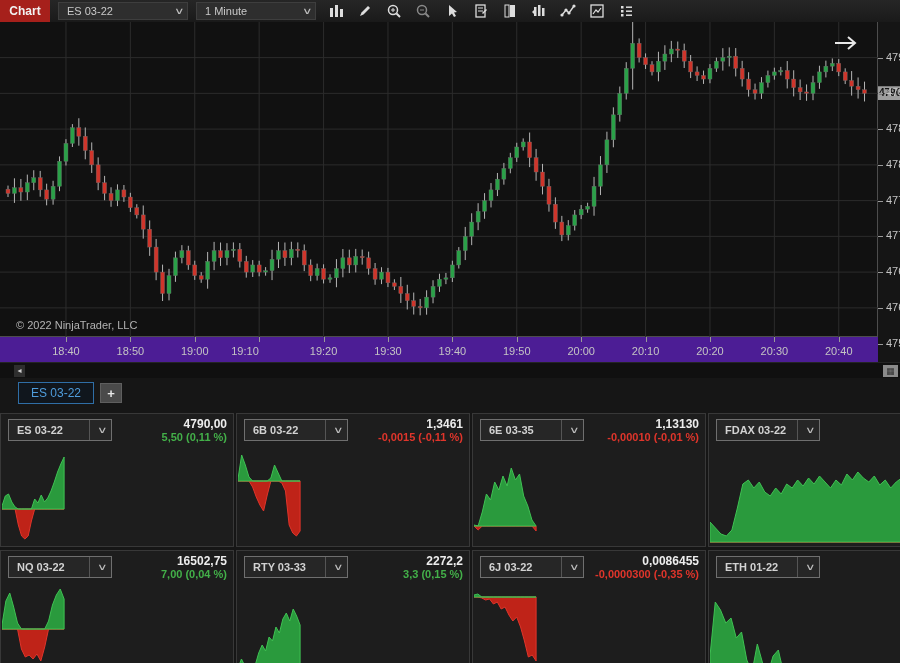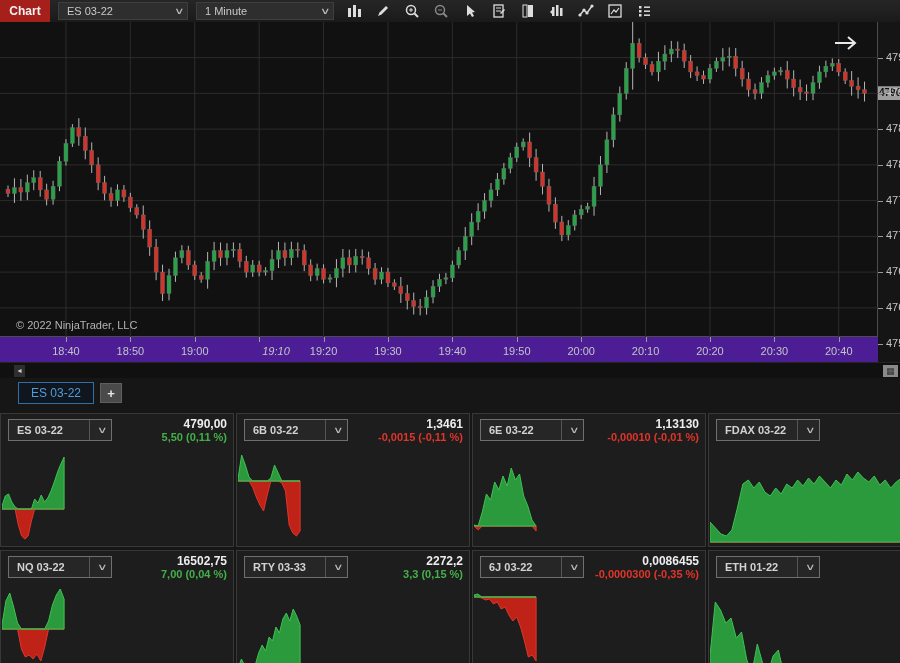--- a/index.html
+++ b/index.html
@@ -10,21 +10,21 @@
   
   #toolbar { position:absolute; top:0; left:0; width:900px; height:22px;
              background:linear-gradient(#262626,#1a1a1a); display:flex; align-items:center; }
   #chart-tab { width:50px; height:22px; background:#a6201b; color:#f2f2f2;
                font-size:12px; font-weight:bold; display:flex; align-items:center;
                justify-content:center; }
   .tb-select { height:18px; margin-left:8px; background:#2e2e2e; border:1px solid #3e3e3e;
                color:#c9c9c9; font-size:11px; display:flex; align-items:center;
                padding:0 4px 0 8px; }
   #instrument-select { width:130px; }
-  #interval-select { width:138px;align-items:center; }
+  #interval-select { width:120px;align-items:center; }
   .tb-select .lbl { flex:1; }
   .chev { color:#bdbdbd; font-size:9px; transform:scaleX(1.6); margin-left:4px; }
   #toolbar-icons { display:flex; align-items:center; margin-left:10px; gap:9px; }
   .tb-icon { width:20px; height:18px; display:flex; align-items:center; justify-content:center; }
   .tb-icon svg { display:block; }
 
   
   #chart-area { position:absolute; top:22px; left:0; width:878px; height:315px;
                 background:#111111; border-right:1px solid #4d4d4d; border-bottom:1px solid #4d4d4d; }
   #plot-svg { position:absolute; top:0; left:0; }
@@ -508,21 +508,21 @@
     </div>
 
   <div id="time-axis">
       <div class="t-tick" style="left: 65.96px;"></div>
       <div class="t-lbl" style="left: 65.96px;">18:40</div>
       <div class="t-tick" style="left: 130.36px;"></div>
       <div class="t-lbl" style="left: 130.36px;">18:50</div>
       <div class="t-tick" style="left: 194.76px;"></div>
       <div class="t-lbl" style="left: 194.76px;">19:00</div>
       <div class="t-tick" style="left: 259.16px;"></div>
-      <div class="t-lbl" style="left: 276px; font-style: italic;">19:10</div>
+      <div class="t-lbl" style="left: 245px;">19:10</div>
       <div class="t-tick" style="left: 323.56px;"></div>
       <div class="t-lbl" style="left: 323.56px;">19:20</div>
       <div class="t-tick" style="left: 387.96px;"></div>
       <div class="t-lbl" style="left: 387.96px;">19:30</div>
       <div class="t-tick" style="left: 452.36px;"></div>
       <div class="t-lbl" style="left: 452.36px;">19:40</div>
       <div class="t-tick" style="left: 516.76px;"></div>
       <div class="t-lbl" style="left: 516.76px;">19:50</div>
       <div class="t-tick" style="left: 581.16px;"></div>
       <div class="t-lbl" style="left: 581.16px;">20:00</div>
@@ -577,21 +577,21 @@
     </div>
     <svg class="tile-chart" viewBox="0 0 230 99">
           <polygon points="0,34 0,34 3.652941176470588,34 7.305882352941176,34 10.958823529411765,34 14.611764705882353,40 18.264705882352942,50 21.91764705882353,58 25.570588235294117,64 29.223529411764705,48 32.87647058823529,34 36.529411764705884,34 40.182352941176475,34 43.83529411764706,36 47.48823529411764,44 51.141176470588235,78 54.794117647058826,86 58.44705882352941,89 62.1,84 62.1,34" fill="#bf2318" stroke="#e0352b" stroke-width="1"></polygon>
           <polygon points="0,34 0,32 3.652941176470588,8 7.305882352941176,18 10.958823529411765,30 14.611764705882353,34 18.264705882352942,34 21.91764705882353,34 25.570588235294117,34 29.223529411764705,34 32.87647058823529,31 36.529411764705884,18 40.182352941176475,26 43.83529411764706,34 47.48823529411764,34 51.141176470588235,34 54.794117647058826,34 58.44705882352941,34 62.1,34 62.1,34" fill="#2a9a3d" stroke="#3fc153" stroke-width="1"></polygon>
         </svg>
   </div>
 
   <div class="tile">
     <div class="tile-header">
       <div class="inst-box">
-        <span class="sym">6E 03-22</span>
+        <span class="sym">6E 03-35</span>
         <span class="chev-cell">
               <span class="chev">∨</span>
             </span>
       </div>
       <div class="tile-price">1,13130</div>
       <div class="tile-change" style="color: rgb(224, 53, 43);">-0,00010 (-0,01 %)</div>
     </div>
     <svg class="tile-chart" viewBox="0 0 230 99">
           <polygon points="0,79 0,79 4.14,83 8.28,79 12.420000000000002,79 16.56,79 20.7,79 24.840000000000003,79 28.98,79 33.12,79 37.26,79 41.4,79 45.54,79 49.68000000000001,79 53.82,79 57.96,79 62.1,84 62.1,79" fill="#bf2318" stroke="#e0352b" stroke-width="1"></polygon>
           <polygon points="0,79 0,78 4.14,79 8.28,65 12.420000000000002,47 16.56,53 20.7,35 24.840000000000003,43 28.98,29 33.12,39 37.26,21 41.4,33 45.54,27 49.68000000000001,49 53.82,59 57.96,73 62.1,79 62.1,79" fill="#2a9a3d" stroke="#3fc153" stroke-width="1"></polygon>

